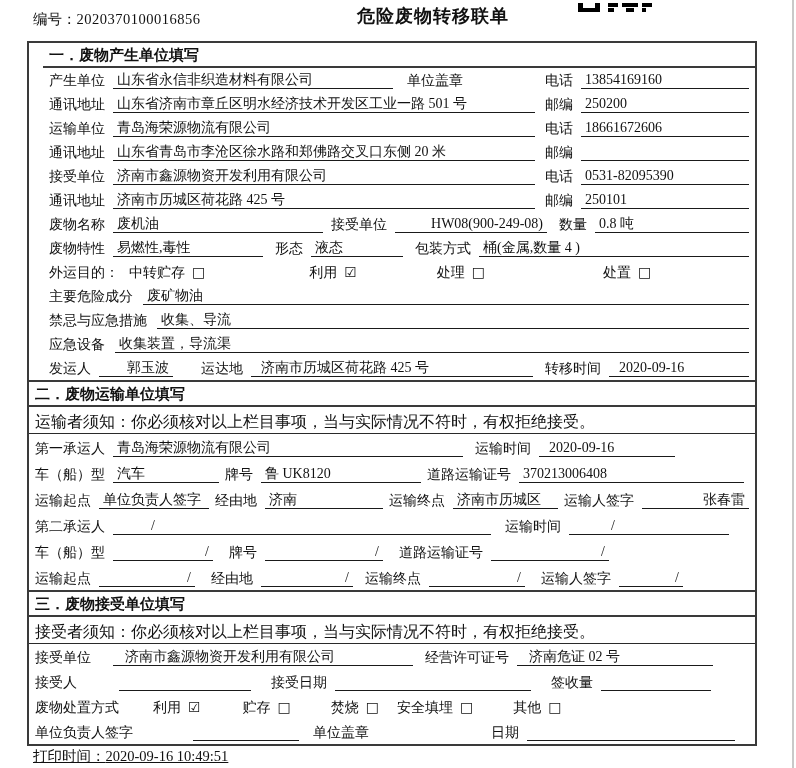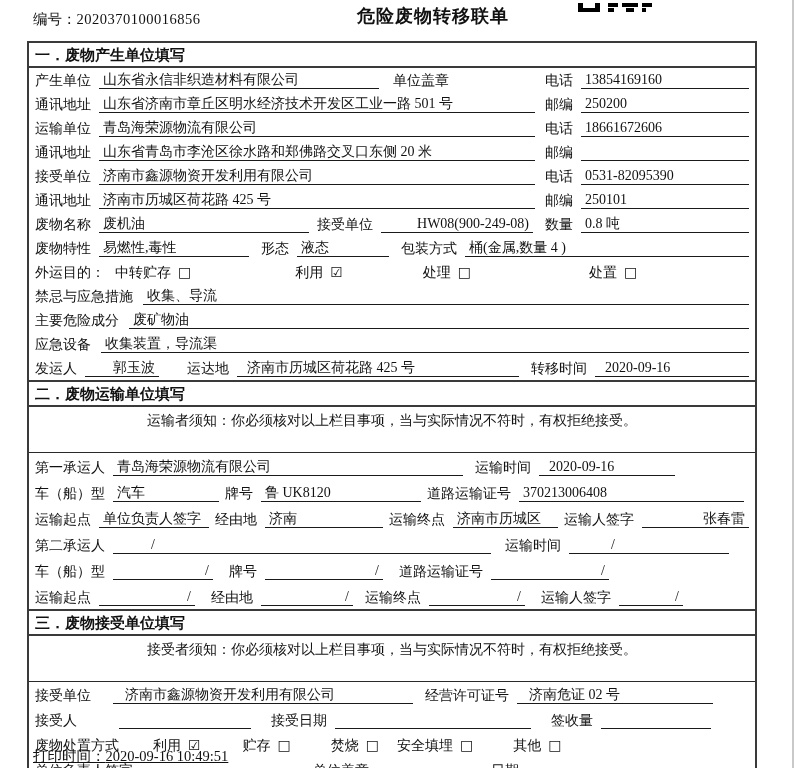--- a/index.html
+++ b/index.html
@@ -17,27 +17,27 @@
     text-align:center;font-size:18px;font-weight:bold;
     font-family:"Liberation Sans","DejaVu Sans",sans-serif;letter-spacing:1px;
   }
   .qr{position:absolute;left:578px;top:0;}
   
   .form-table{
     position:absolute;top:41px;left:27px;width:730px;box-sizing:border-box;
     border:2px solid #3a3a3a;background:#fff;
   }
   .sec{border-top:2px solid #3a3a3a;}
-  .sec:first-child{border-top:none;}
+  .sec:first-child{border-top:none;padding-left:14px;}
   .sec-title{
     height:22px;line-height:21px;padding:1px 6px 0;border-bottom:2px solid #3a3a3a;
     font-weight:bold;font-size:15px;
     font-family:"Liberation Sans","DejaVu Sans",sans-serif;
   }
-  .notice{height:21px;padding:5px 6px 19px;border-bottom:1px solid #2a2a2a;font-size:14px;text-align:center;}
+  .notice{height:21px;padding:5px 6px 0;border-bottom:1px solid #2a2a2a;font-size:16px;}
   .row{
     display:flex;align-items:flex-end;box-sizing:border-box;
     height:24px;padding:0 6px 3px 6px;font-size:14px;line-height:16px;
   }
   .s2 .row{height:26px;}
   .s3 .row{height:25px;}
   .lbl{white-space:nowrap;flex:none;}
   .u{
     border-bottom:1px solid #1a1a1a;white-space:nowrap;flex:none;
     box-sizing:border-box;padding:0 4px;min-height:16px;
@@ -143,27 +143,27 @@
 
     <div class="row">
       <span class="lbl">外运目的：</span>
       <span class="opt" style="margin-left:10px"><span>中转贮存</span><span class="cbx">□</span></span>
       <span class="opt" style="margin-left:104px"><span>利用</span><span class="cbx">☑</span></span>
       <span class="opt" style="margin-left:80px"><span>处理</span><span class="cbx">□</span></span>
       <span class="opt" style="margin-left:118px"><span>处置</span><span class="cbx">□</span></span>
     </div>
 
     <div class="row">
+      <span class="lbl mr10">主要危险成分</span>
+      <span class="u fill">废矿物油</span>
+    </div>
+
+    <div class="row">
       <span class="lbl mr10">禁忌与应急措施</span>
       <span class="u fill">收集、导流</span>
-    </div>
-
-    <div class="row">
-      <span class="lbl mr10">主要危险成分</span>
-      <span class="u fill">废矿物油</span>
     </div>
 
     <div class="row">
       <span class="lbl mr10">应急设备</span>
       <span class="u fill">收集装置，导流渠</span>
     </div>
 
     <div class="row">
       <span class="lbl mr8">发运人</span>
       <span class="u ctr" style="width:74px">郭玉波</span>

